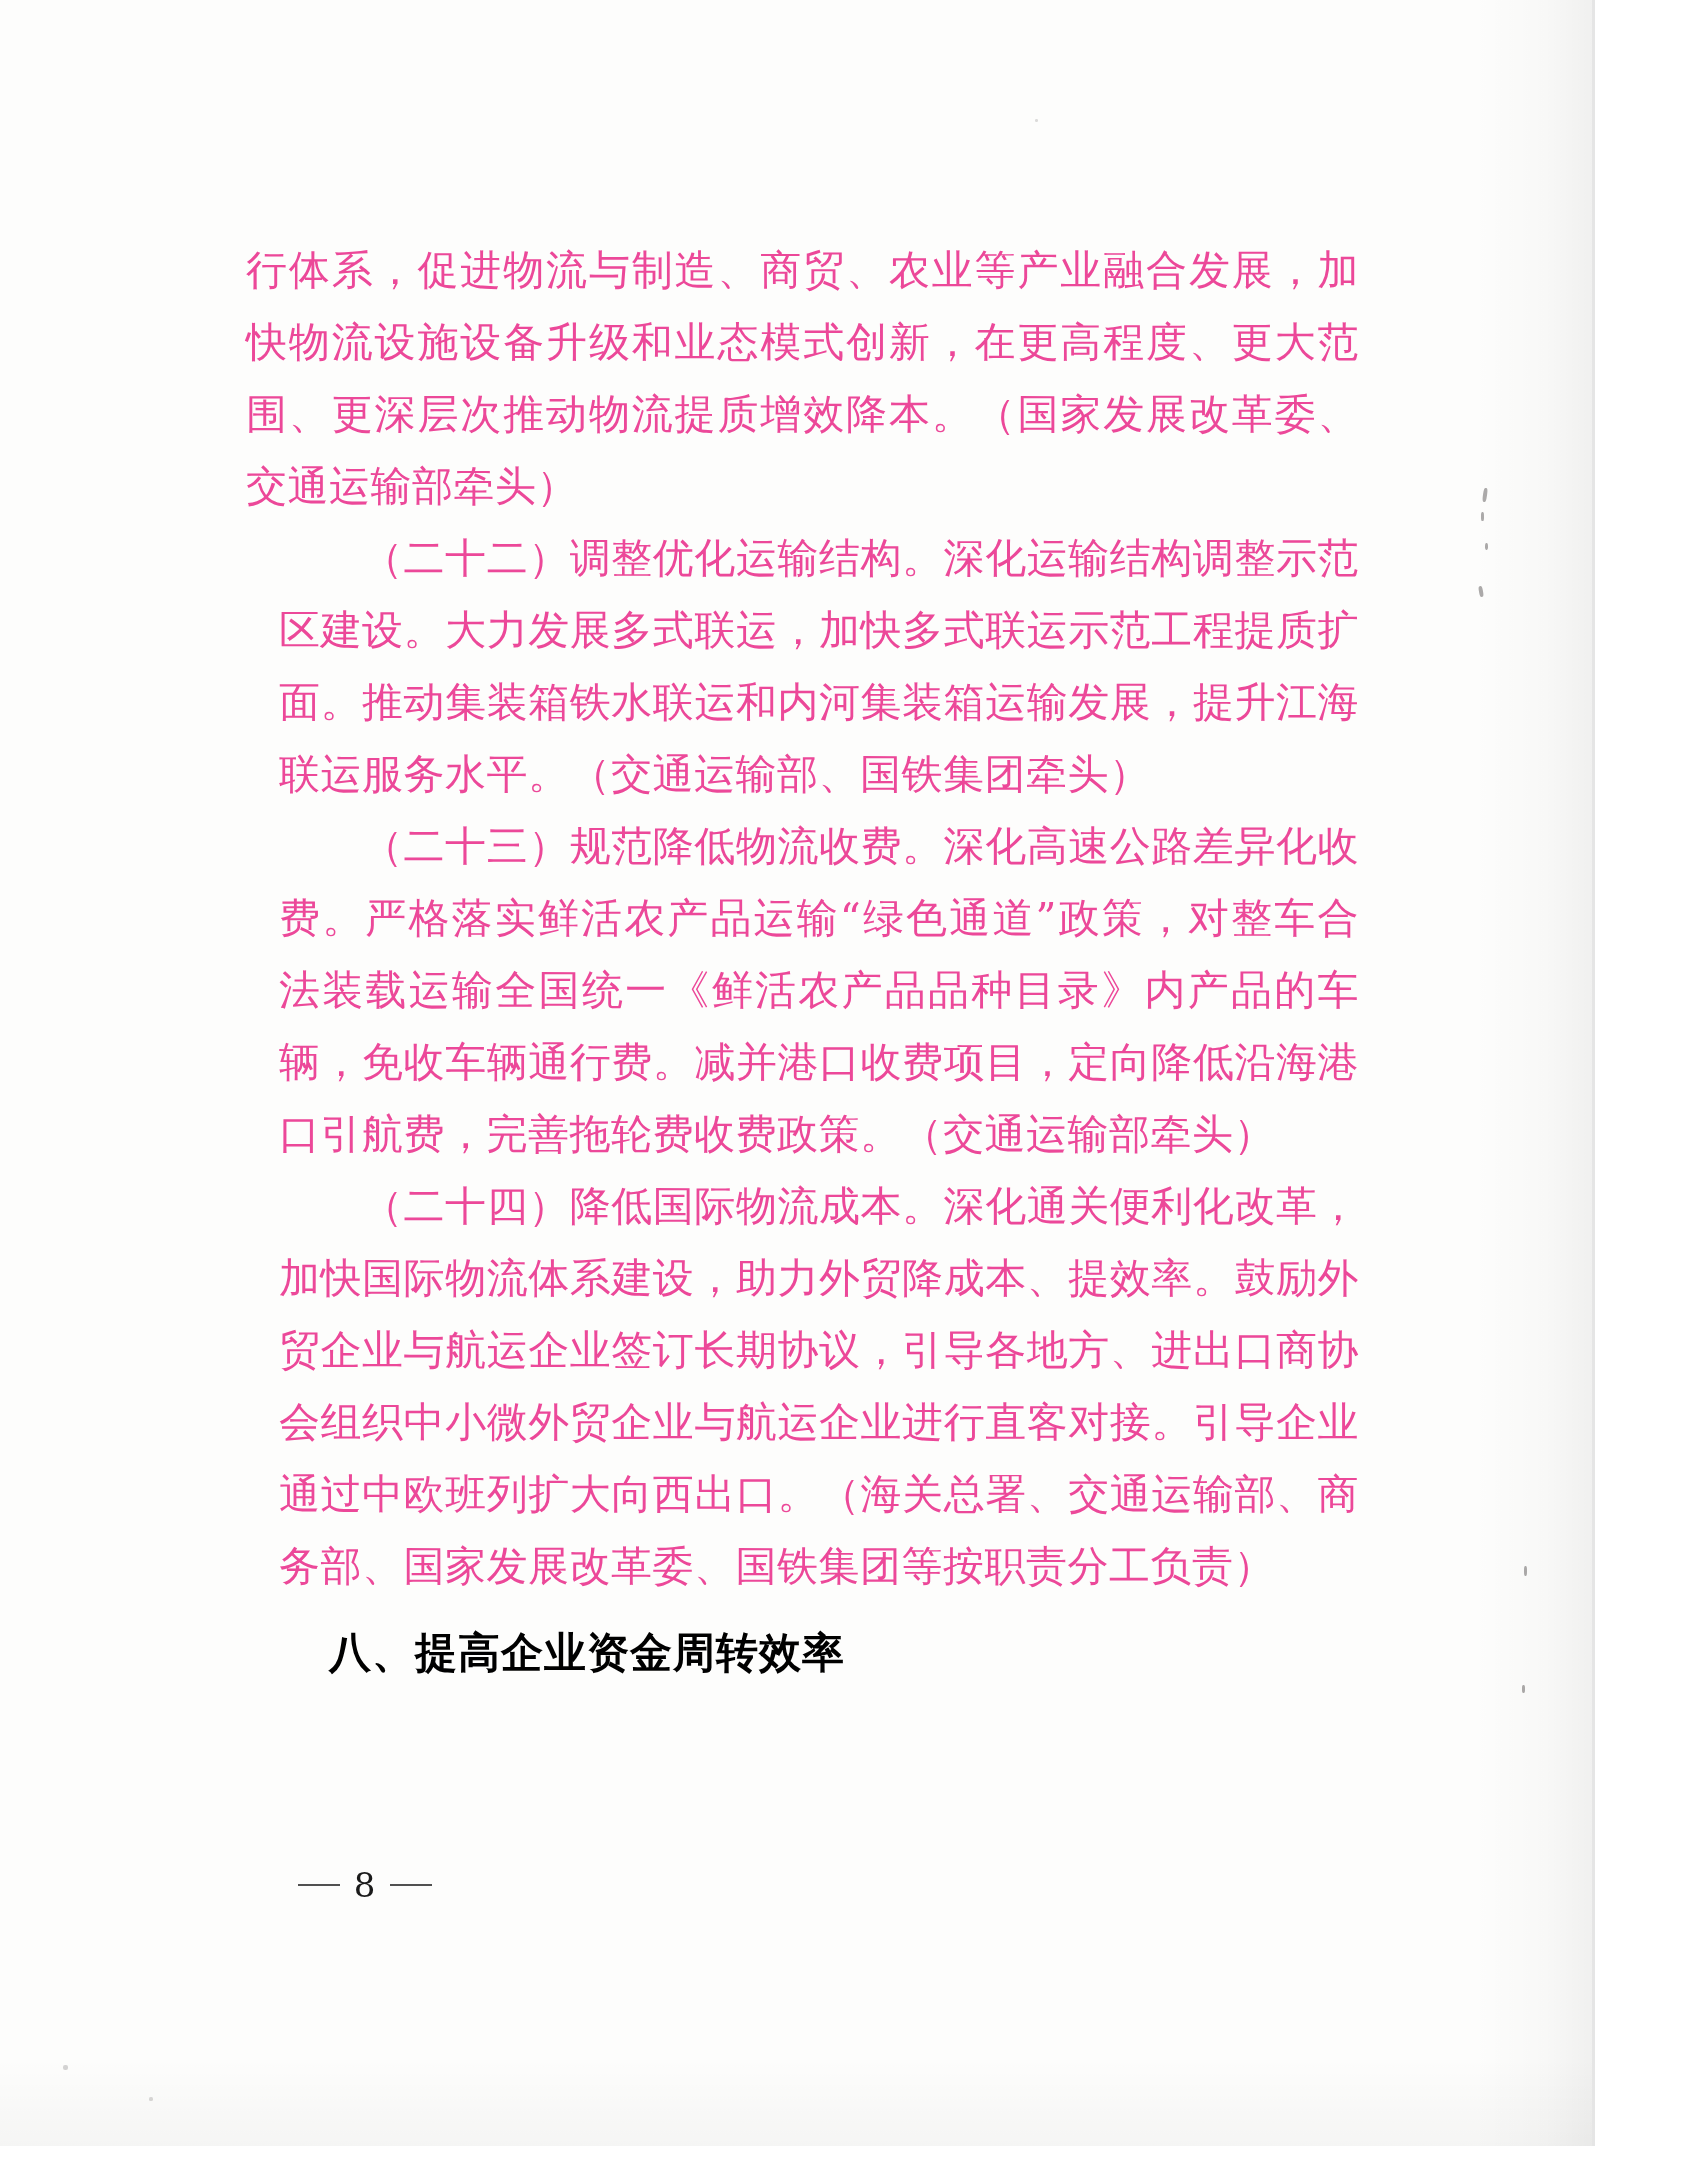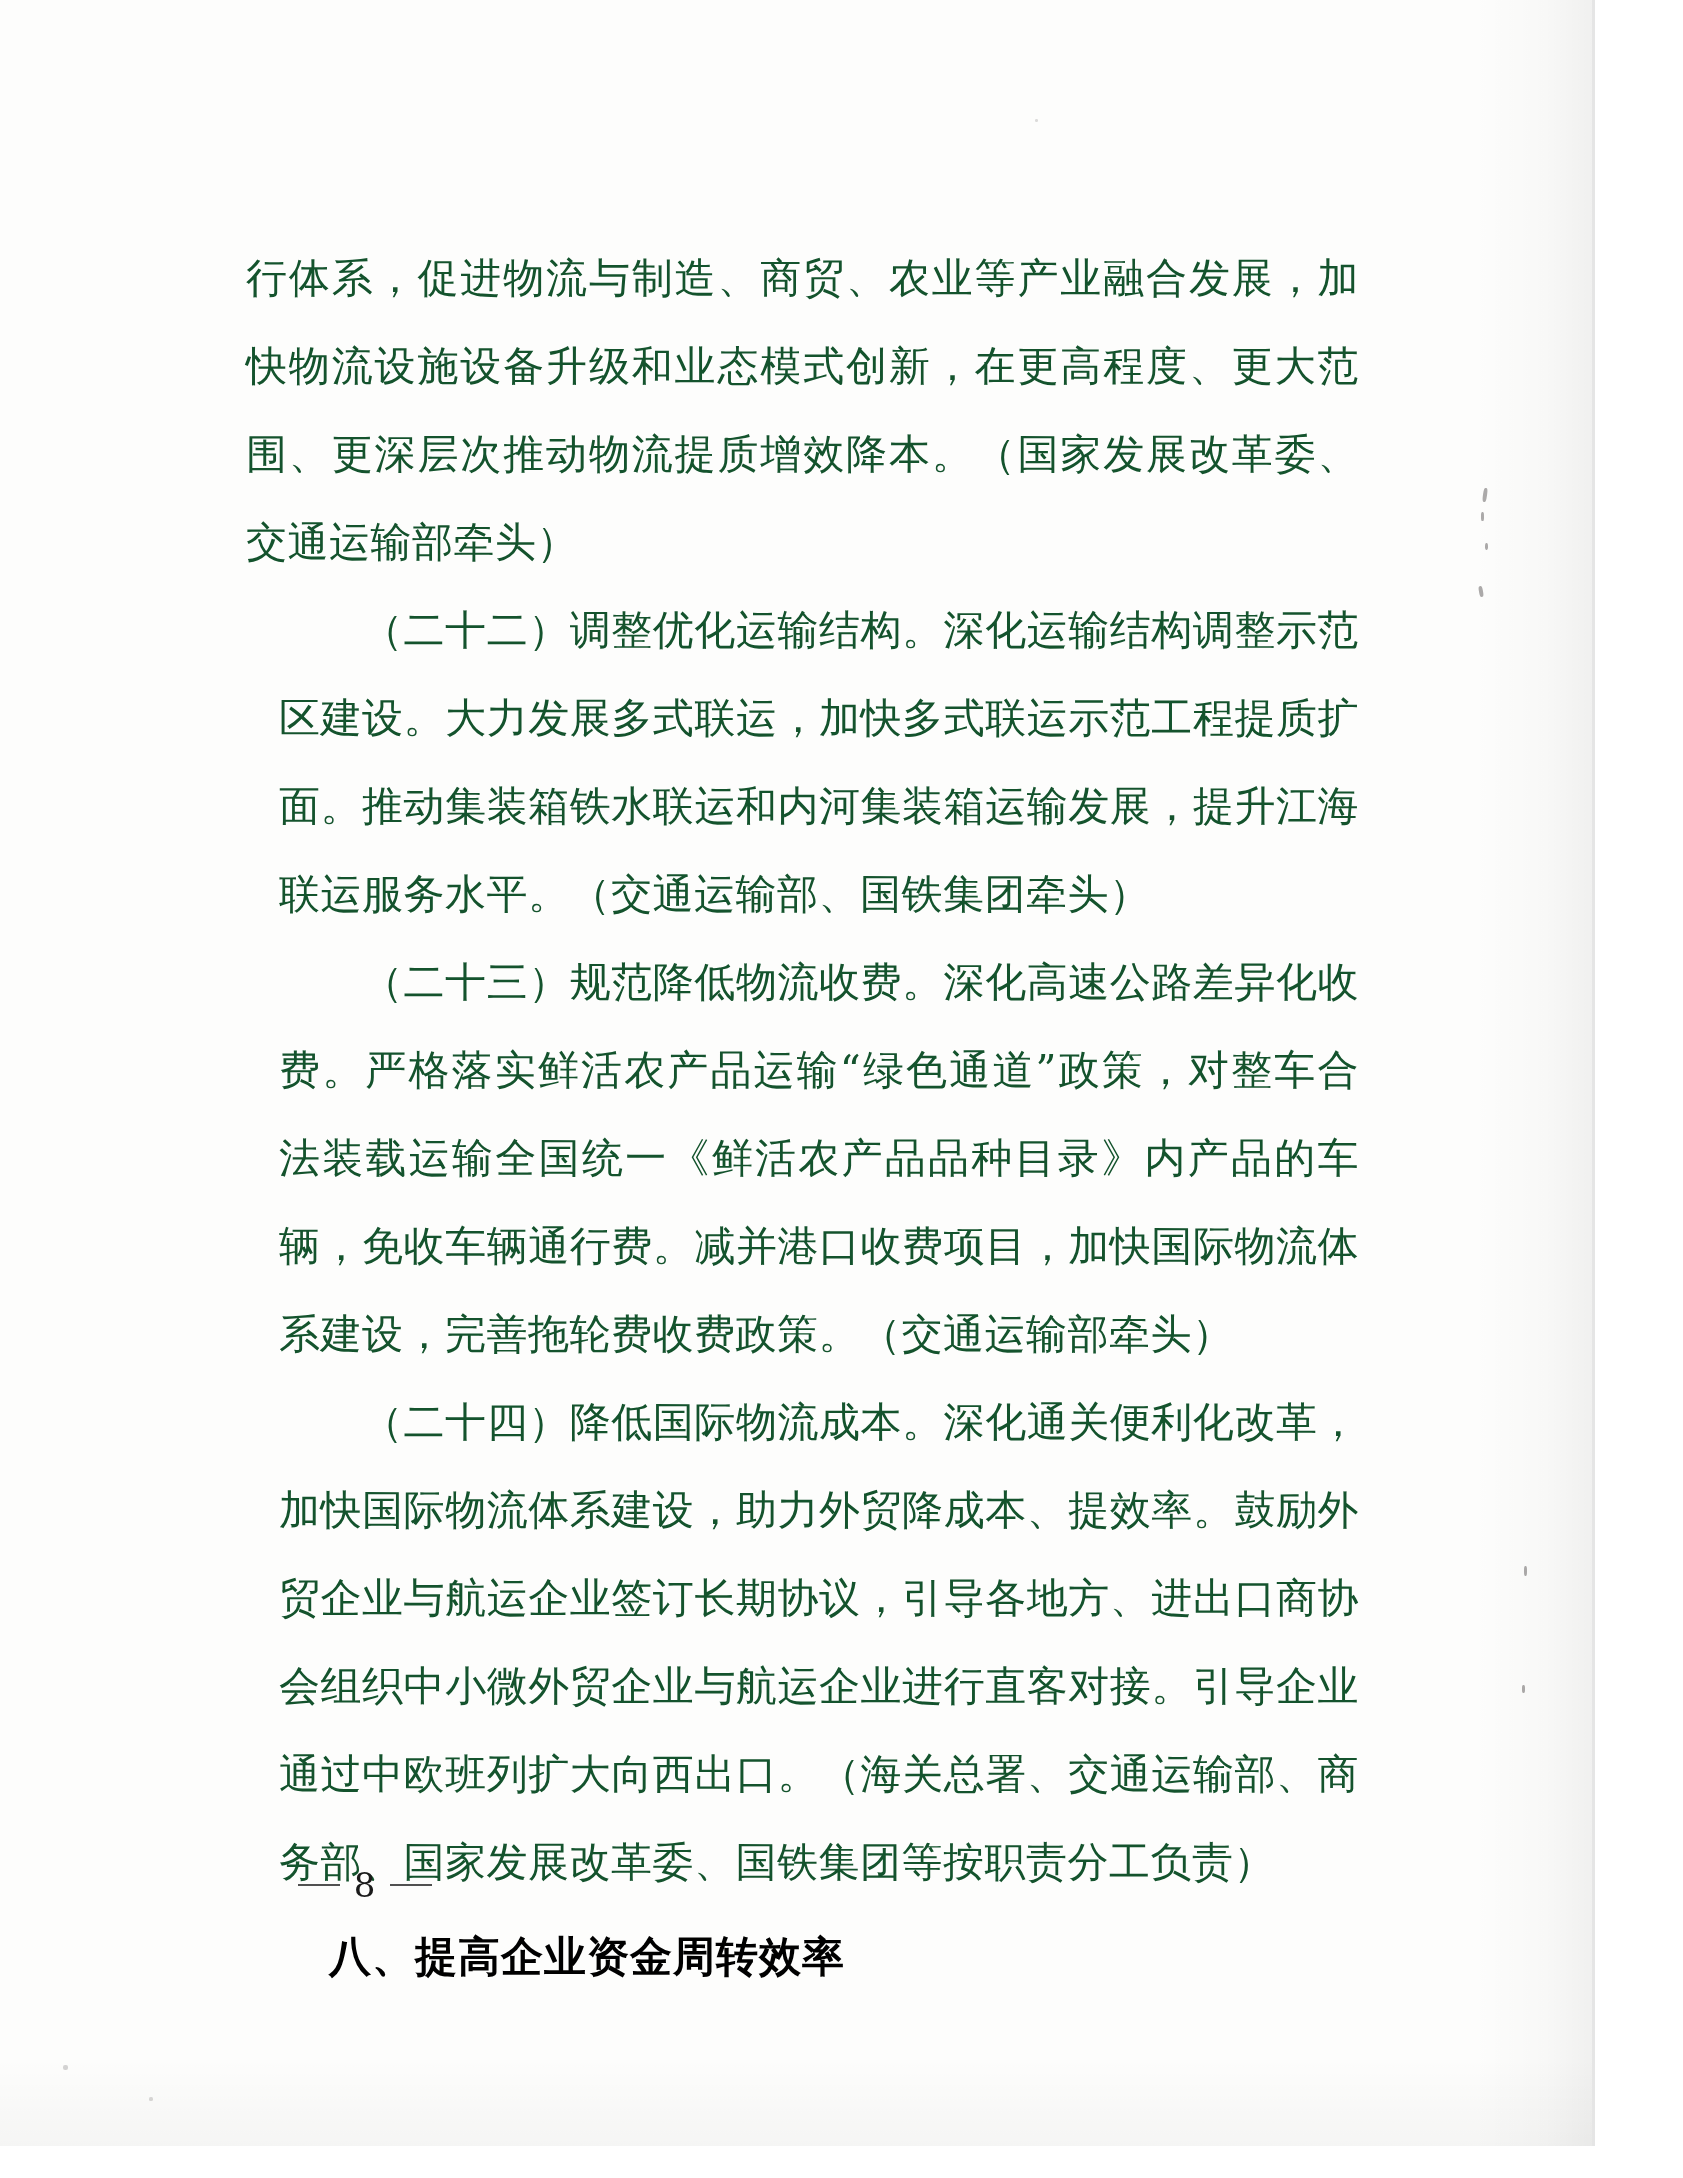--- a/index.html
+++ b/index.html
@@ -60,22 +60,22 @@
     position: absolute;
     left: 246px;
     top: 234px;
     width: 1113px;
   }
 
   
   .para {
     margin: 0 0 0px 0;
     font-size: 41px;
-    line-height: 88px;
-    color: #14532d;
+    line-height: 72px;
+    color: #ec4899;
     text-align: justify;
     text-justify: inter-ideograph;
     letter-spacing: 0.5px;
     font-family: "DejaVu Serif", "Liberation Serif", serif;
     font-weight: 400;
   }
 
   .para.indent {
     text-indent: 83px;
     margin-left: 33px;
@@ -148,21 +148,21 @@
   <div class="speck" style="left:63px; top:2065px; width:5px; height:5px; opacity:.5;"></div>
   <div class="speck" style="left:149px; top:2097px; width:4px; height:4px; opacity:.45;"></div>
   <div class="speck" style="left:1035px; top:119px; width:3px; height:3px; opacity:.4;"></div>
 
   <div class="textblock">
 
     <p class="para">行体系，促进物流与制造、商贸、农业等产业融合发展，加快物流设施设备升级和业态模式创新，在更高程度、更大范围、更深层次推动物流提质增效降本。（国家发展改革委、交通运输部牵头）</p>
 
     <p class="para indent">（二十二）调整优化运输结构。深化运输结构调整示范区建设。大力发展多式联运，加快多式联运示范工程提质扩面。推动集装箱铁水联运和内河集装箱运输发展，提升江海联运服务水平。（交通运输部、国铁集团牵头）</p>
 
-    <p class="para indent">（二十三）规范降低物流收费。深化高速公路差异化收费。严格落实鲜活农产品运输“绿色通道”政策，对整车合法装载运输全国统一《鲜活农产品品种目录》内产品的车辆，免收车辆通行费。减并港口收费项目，加快国际物流体系建设，完善拖轮费收费政策。（交通运输部牵头）</p>
+    <p class="para indent">（二十三）规范降低物流收费。深化高速公路差异化收费。严格落实鲜活农产品运输“绿色通道”政策，对整车合法装载运输全国统一《鲜活农产品品种目录》内产品的车辆，免收车辆通行费。减并港口收费项目，定向降低沿海港口引航费，完善拖轮费收费政策。（交通运输部牵头）</p>
 
     <p class="para indent">（二十四）降低国际物流成本。深化通关便利化改革，加快国际物流体系建设，助力外贸降成本、提效率。鼓励外贸企业与航运企业签订长期协议，引导各地方、进出口商协会组织中小微外贸企业与航运企业进行直客对接。引导企业通过中欧班列扩大向西出口。（海关总署、交通运输部、商务部、国家发展改革委、国铁集团等按职责分工负责）</p>
 
     <h2 class="section-heading">八、提高企业资金周转效率</h2>
 
   </div>
 
   <div class="footer">
     <span class="footer-inner">
       <span class="footer-dash"></span>

